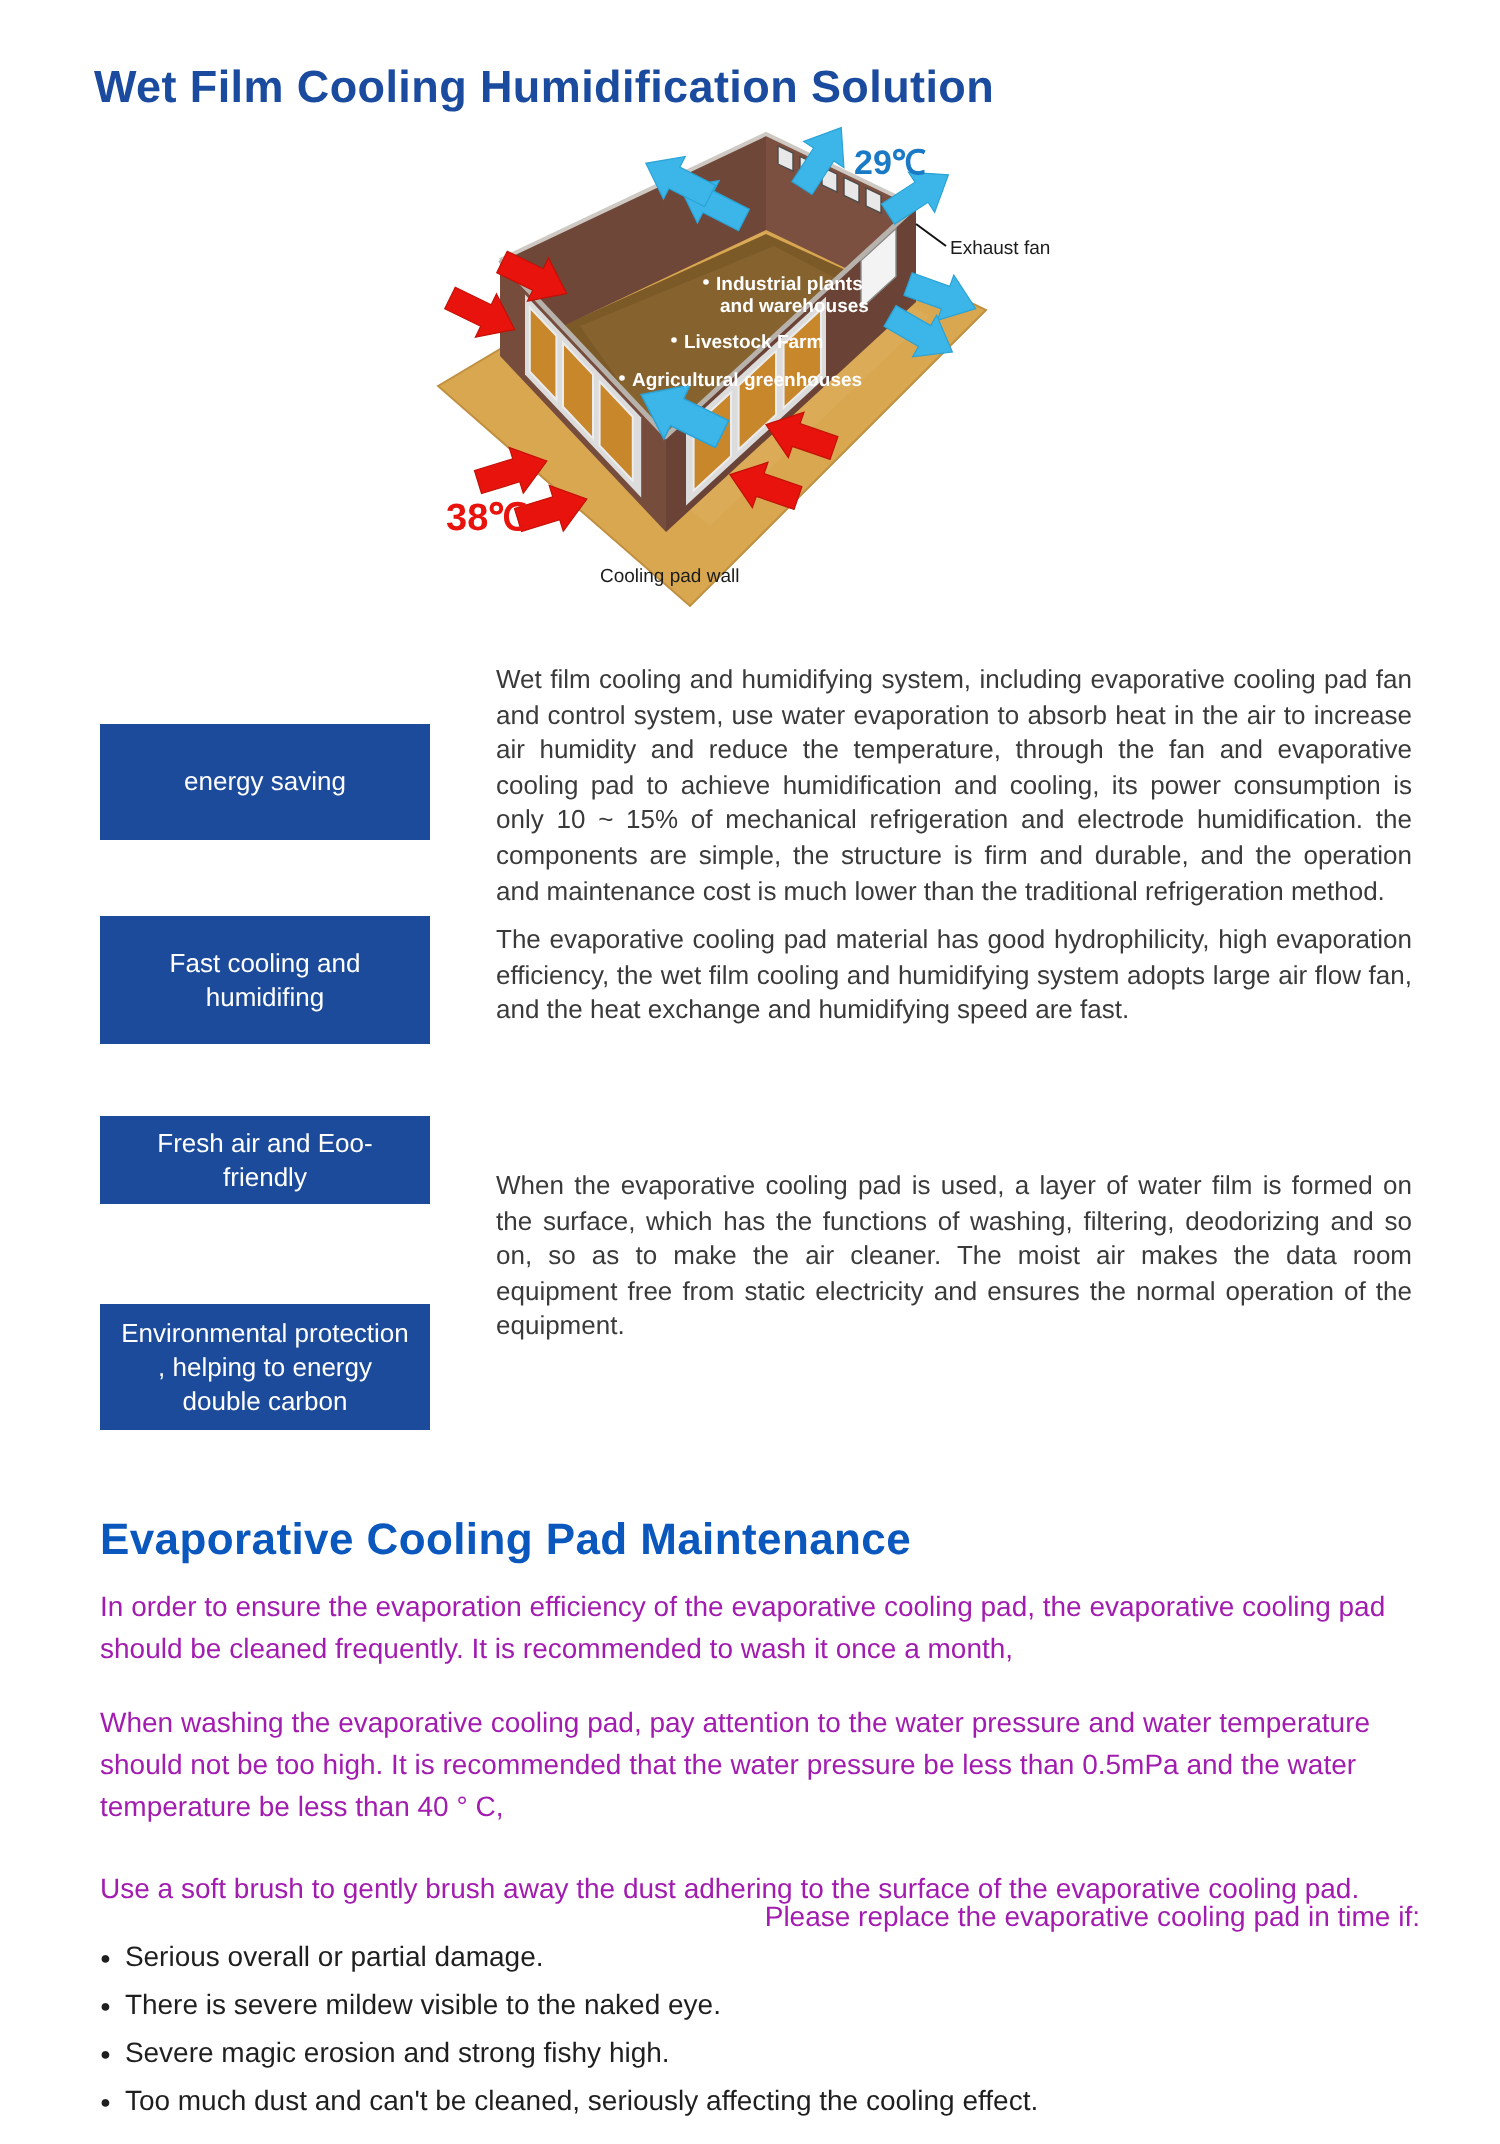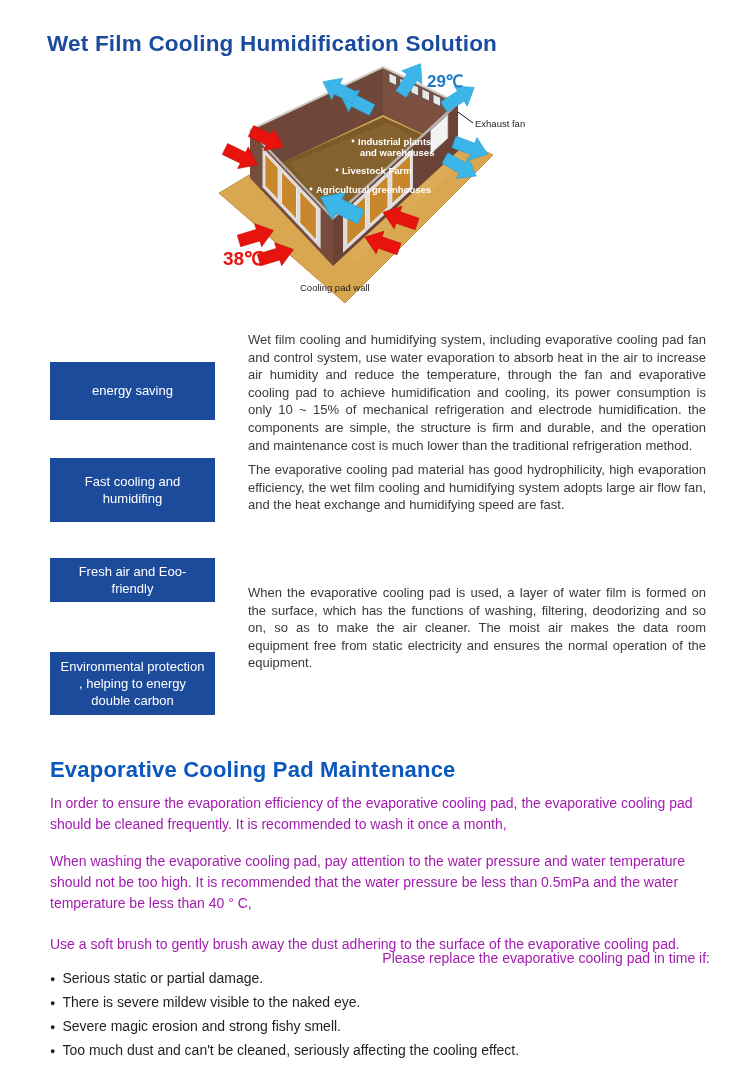--- a/index.html
+++ b/index.html
@@ -161,29 +161,29 @@
   <h2 class="h2">Evaporative Cooling Pad Maintenance</h2>
 
   <p class="mpar mp1">In order to ensure the evaporation efficiency of the evaporative cooling pad, the evaporative cooling pad should be cleaned frequently. It is recommended to wash it once a month,</p>
   <p class="mpar mp2">When washing the evaporative cooling pad, pay attention to the water pressure and water temperature should not be too high. It is recommended that the water pressure be less than 0.5mPa and the water temperature be less than 40 ° C,</p>
   <p class="mpar mp3">Use a soft brush to gently brush away the dust adhering to the surface of the evaporative cooling pad.</p>
   <p class="mpar mp4">Please replace the evaporative cooling pad in time if:</p>
 
   <ul class="mlist">
     <li>
       <span class="bullet">●</span>
-      <span>Serious static or partial damage.</span>
+      <span>Serious overall or partial damage.</span>
     </li>
     <li>
       <span class="bullet">●</span>
       <span>There is severe mildew visible to the naked eye.</span>
     </li>
     <li>
       <span class="bullet">●</span>
-      <span>Severe magic erosion and strong fishy smell.</span>
+      <span>Severe magic erosion and strong fishy high.</span>
     </li>
     <li>
       <span class="bullet">●</span>
       <span>Too much dust and can't be cleaned, seriously affecting the cooling effect.</span>
     </li>
   </ul>
 
 </div>
 
 </body></html>

